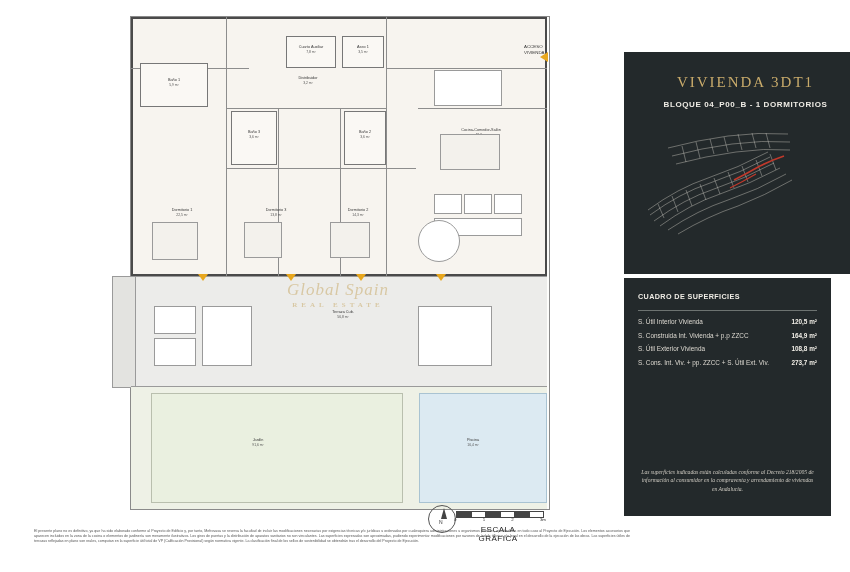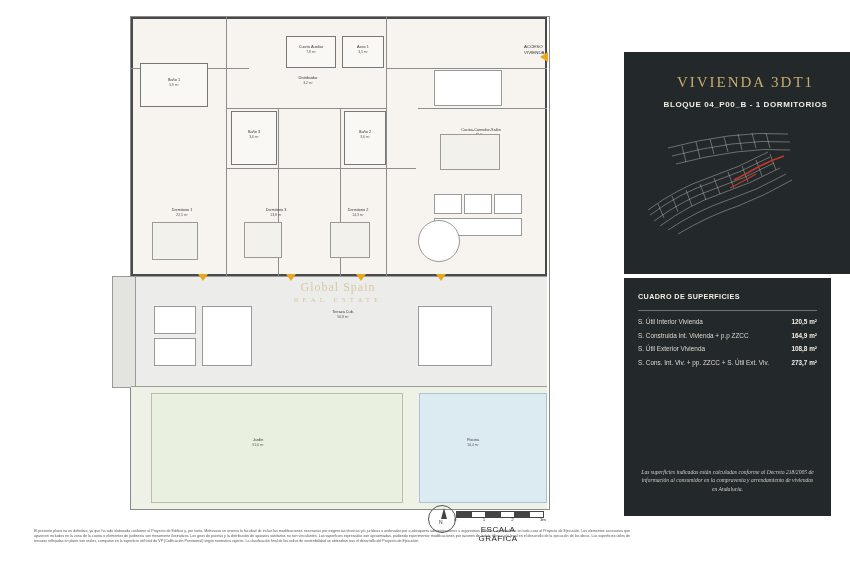--- a/index.html
+++ b/index.html
@@ -74,22 +74,22 @@
   .access-tri{
     position:absolute;width:0;height:0;
     border-top:5px solid transparent;border-bottom:5px solid transparent;
     border-right:8px solid #e8a71e;
   }
   .watermark{
     position:absolute;left:0;right:0;top:272px;text-align:center;
     color:#c9ab6b;opacity:.55;font-family:"Liberation Serif", serif;
     letter-spacing:1px;pointer-events:none;
   }
-  .watermark .w1{font-size:12px;}
-  .watermark .w2{font-size:7px;letter-spacing:4px;margin-top:1px;}
+  .watermark .w1{font-size:17px;font-style:italic;}
+  .watermark .w2{font-size:7px;letter-spacing:4px;margin-top:1px;font-weight:bold;}
 
   
   .scale{
     position:absolute;left:410px;top:505px;width:120px;height:34px;
     font-size:6px;color:#333;text-align:center;
   }
   .scalebar{position:absolute;left:0;top:6px;width:86px;height:5px;border:.8px solid #444;display:flex;}
   .scalebar div{flex:1;border-right:.8px solid #444;}
   .scalebar div:nth-child(odd){background:#444;}
   .scalebar div:last-child{border-right:none;}

